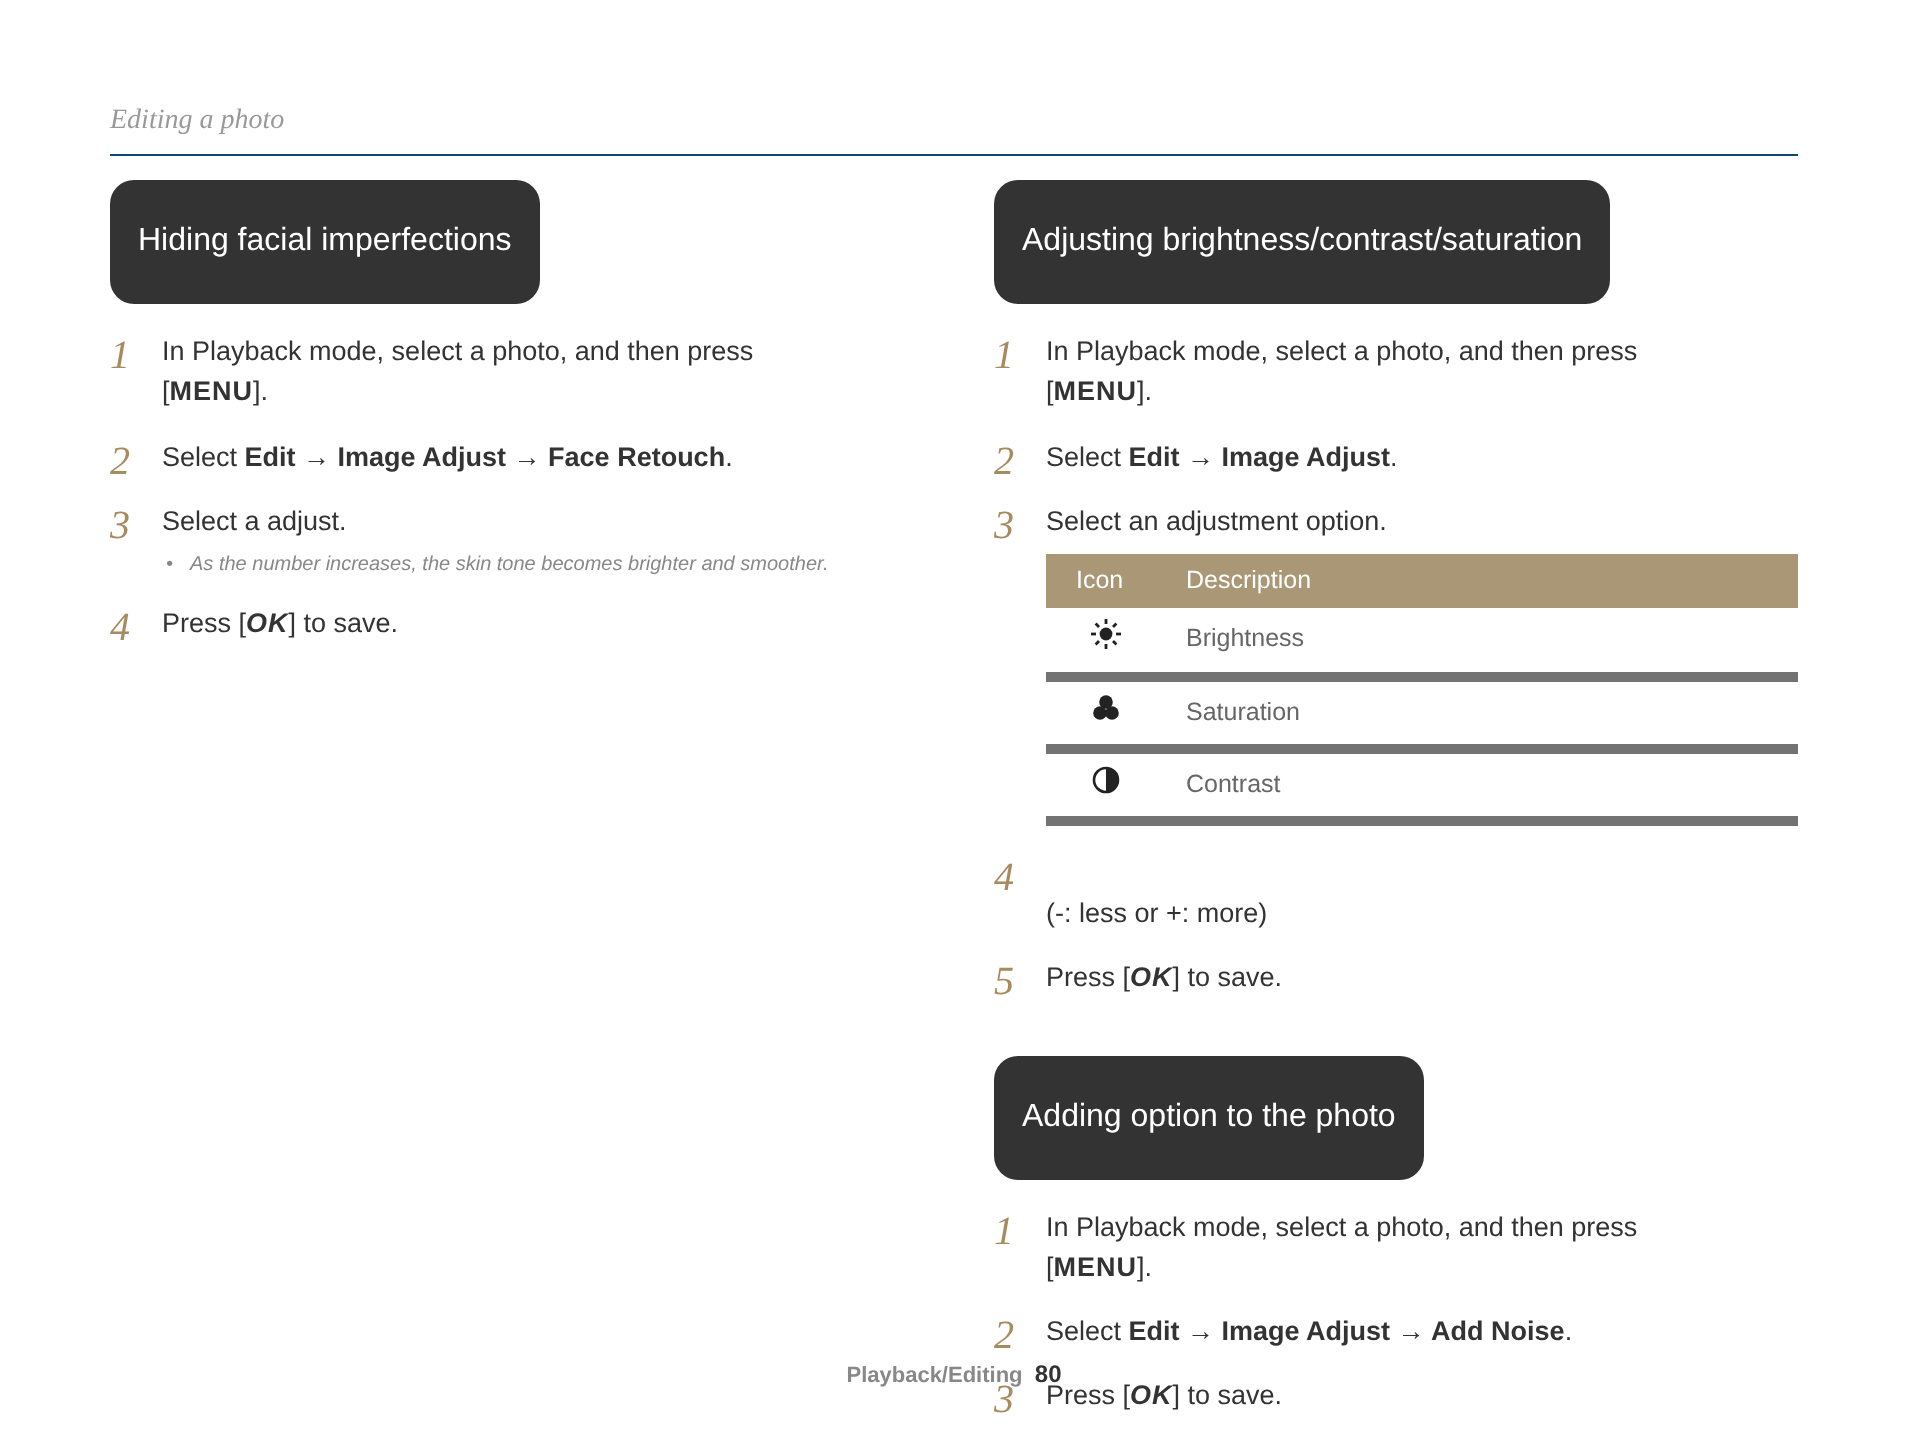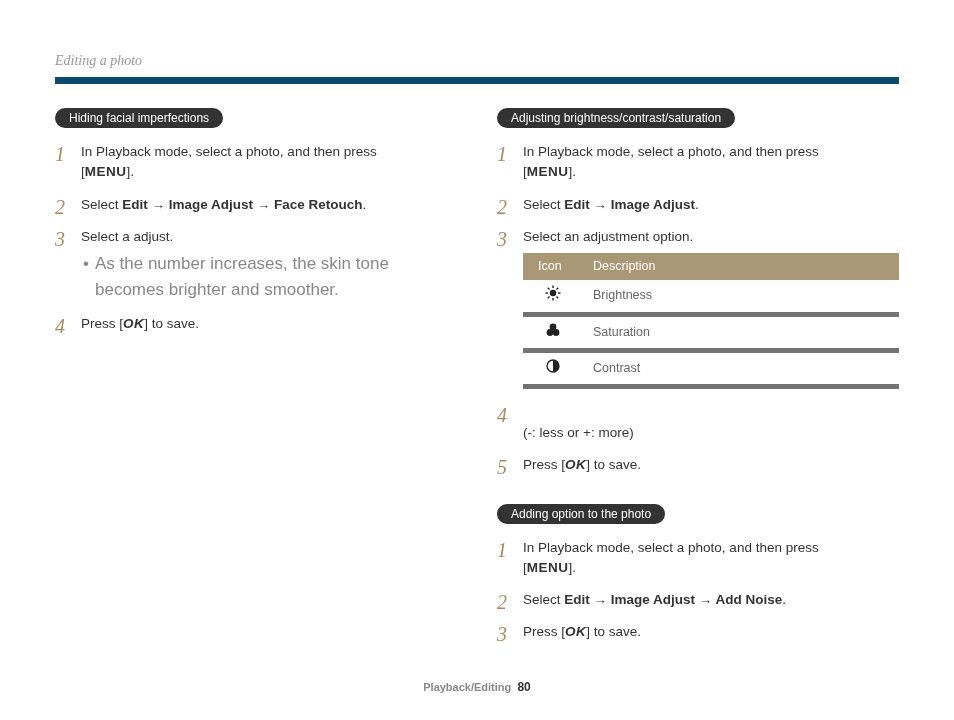--- a/index.html
+++ b/index.html
@@ -11,35 +11,35 @@
     color: #333;
     font-size: 13.5px;
     line-height: 1.5;
     position: relative;
   }
   .header {
     color: #999;
     font-size: 14px;
     font-style: italic;
     font-family: Georgia, serif;
-    border-bottom: 7px solid #0c4a6e;
+    border-bottom: 1px solid #0c4a6e;
     padding-bottom: 6px;
-    margin-bottom: 24px;
+    margin-bottom: 12px;
   }
   .columns {
     display: flex;
     gap: 40px;
   }
   .col { flex: 1; }
   .pill {
     display: inline-block;
     background: #333;
     color: #fff;
-    font-size: 12px;
-    padding: 1px 14px;
+    font-size: 16px;
+    padding: 19px 14px;
     border-radius: 12px;
     margin-bottom: 14px;
   }
   .section { margin-bottom: 28px; }
   ol.steps { list-style: none; counter-reset: step; }
   ol.steps > li {
     counter-increment: step;
     position: relative;
     padding-left: 26px;
     margin-bottom: 12px;
@@ -58,21 +58,22 @@
   .menu-label { font-weight: bold; letter-spacing: 0.5px; }
   .ok-label { font-weight: bold; letter-spacing: 0.5px; font-style: italic; }
   ul.bullets {
     list-style: none;
     margin-top: 4px;
   }
   ul.bullets li {
     position: relative;
     padding-left: 14px;
     color: #888;
-    font-size: 17px;
+    font-size: 10px;
+    font-style: italic;
   }
   ul.bullets li::before {
     content: "•";
     position: absolute;
     left: 2px;
     color: #888;
   }
   table.opt {
     width: 100%;
     border-collapse: collapse;

